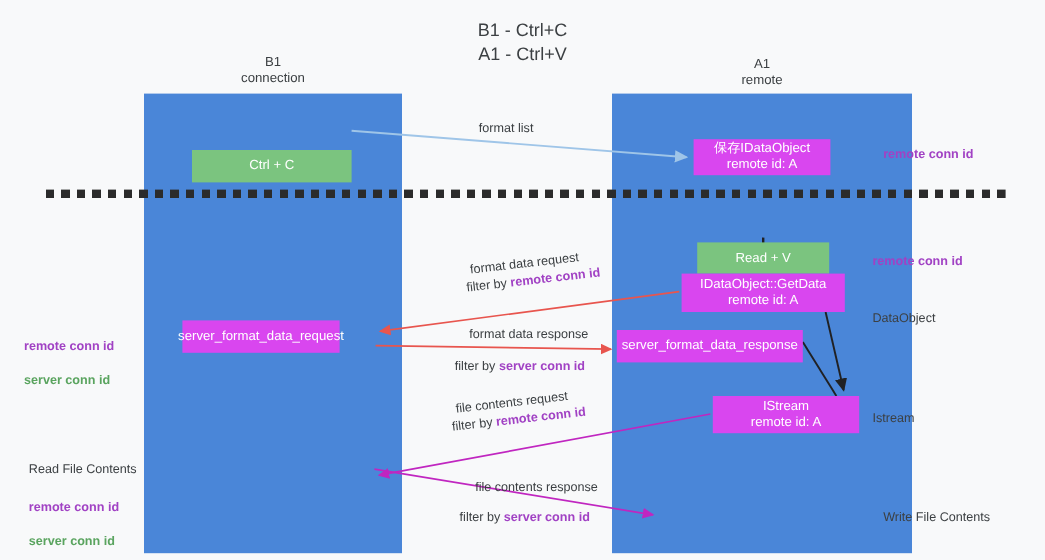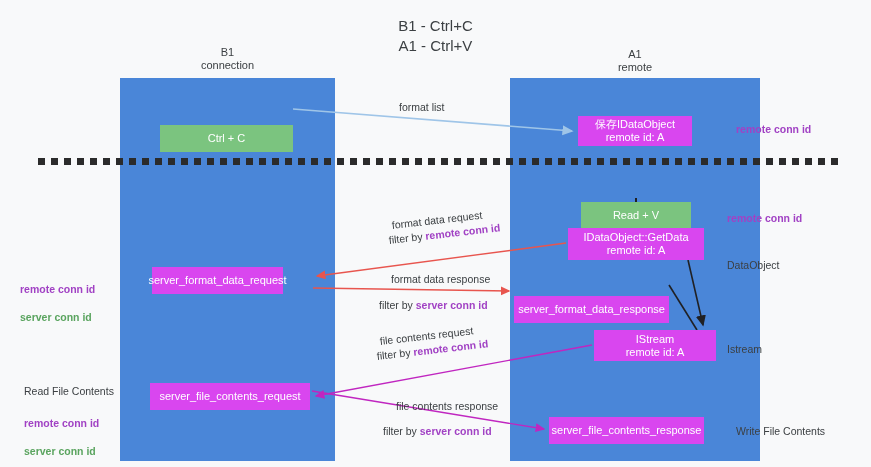--- a/index.html
+++ b/index.html
@@ -57,21 +57,21 @@
   }
   .node.green{background:#7bc47f;margin-top:30px;}
   .node.orange{background:#d946ef;}
 
   
   .n-ctrlc{left:160px;top:95px;width:133px;height:27px;}
   .n-save{left:578px;top:116px;width:114px;height:30px;}
   .n-ctrlv{left:581px;top:172px;width:110px;height:26px;}
   .n-getdata{left:568px;top:228px;width:136px;height:32px;}
   .n-sfdreq{left:152px;top:267px;width:131px;height:27px;}
-  .n-sfdres{left:514px;top:296px;width:155px;height:27px;}
+  .n-sfdres{left:514px;top:275px;width:155px;height:27px;}
   .n-istream{left:594px;top:330px;width:122px;height:31px;}
   .n-sfcreq{left:150px;top:383px;width:160px;height:27px;}
   .n-sfcres{left:549px;top:417px;width:155px;height:27px;}
 
   
   .side{
     font-size:10.5px;line-height:14px;
     white-space:pre-line;
   }
   .purple{color:#a142c4;font-weight:bold;}
@@ -163,22 +163,20 @@
   <div class="abs node green n-ctrlc">Ctrl + C</div>
   <div class="abs node orange n-save">保存IDataObject
 remote id: A</div>
   <div class="abs node green n-ctrlv">Read + V</div>
   <div class="abs node orange n-getdata">IDataObject::GetData
 remote id: A</div>
   <div class="abs node orange n-sfdreq">server_format_data_request</div>
   <div class="abs node orange n-sfdres">server_format_data_response</div>
   <div class="abs node orange n-istream">IStream
 remote id: A</div>
-  <div class="abs node orange n-sfcreq">server_file_contents_request</div>
-  <div class="abs node orange n-sfcres">server_file_contents_response</div>
 
   <div class="abs dashline"></div>
 
   <div class="abs elab el-formatlist">format list</div>
 
   <div class="abs elab el-fdreq">format data request</div>
   <div class="abs elab el-fdreq2">
     <span>filter by </span><b class="purple">remote conn id</b>
   </div>
 

